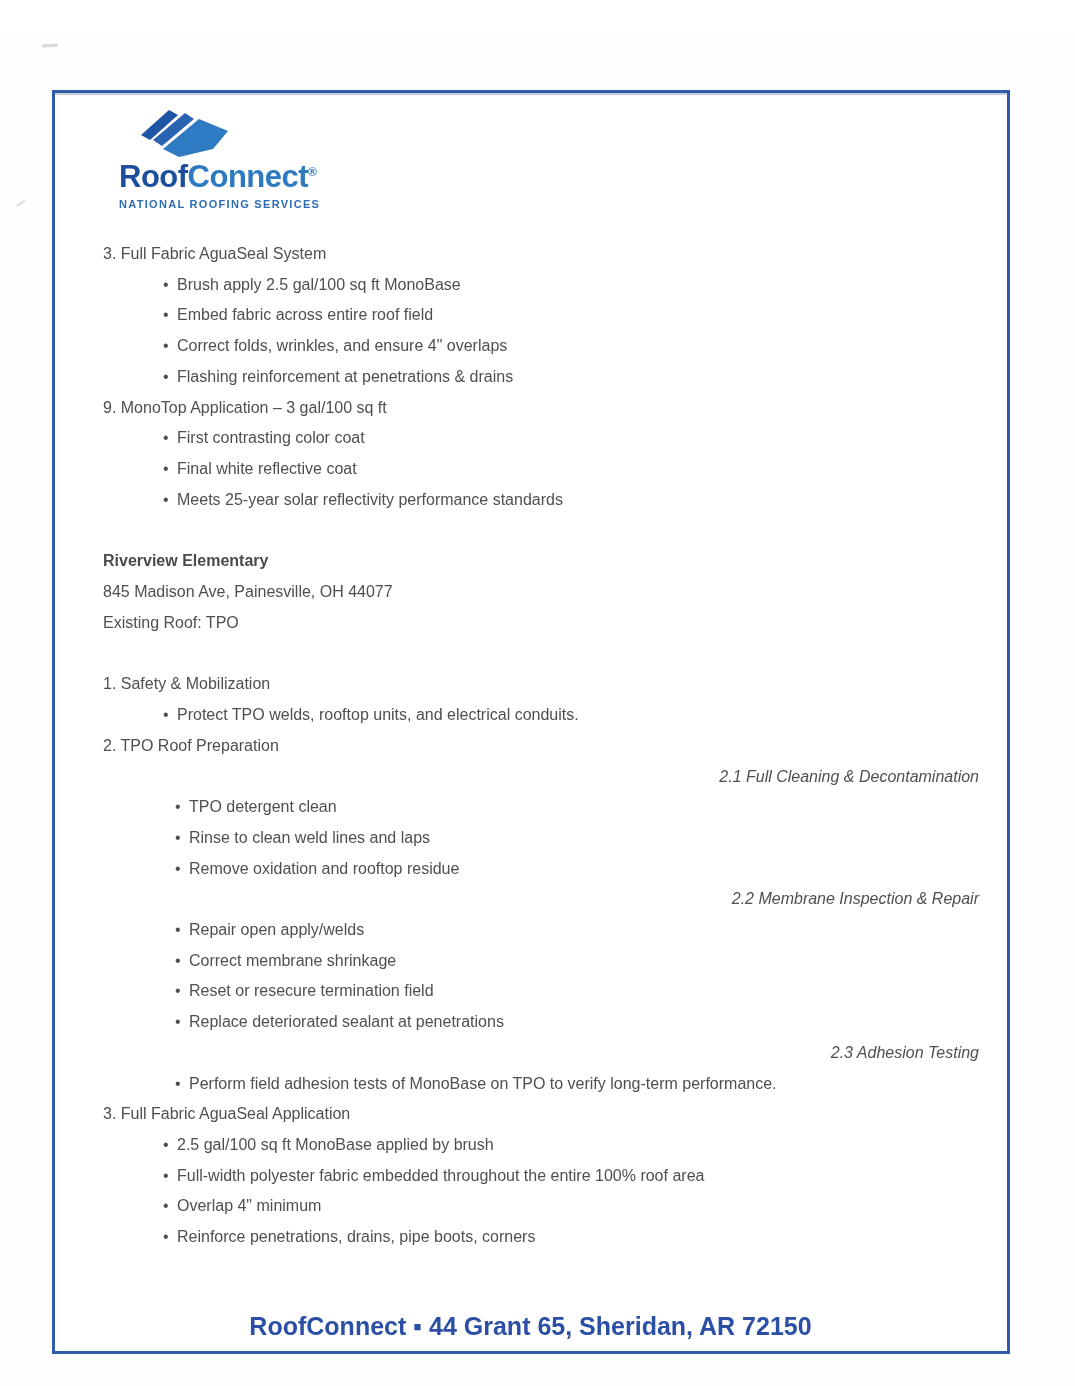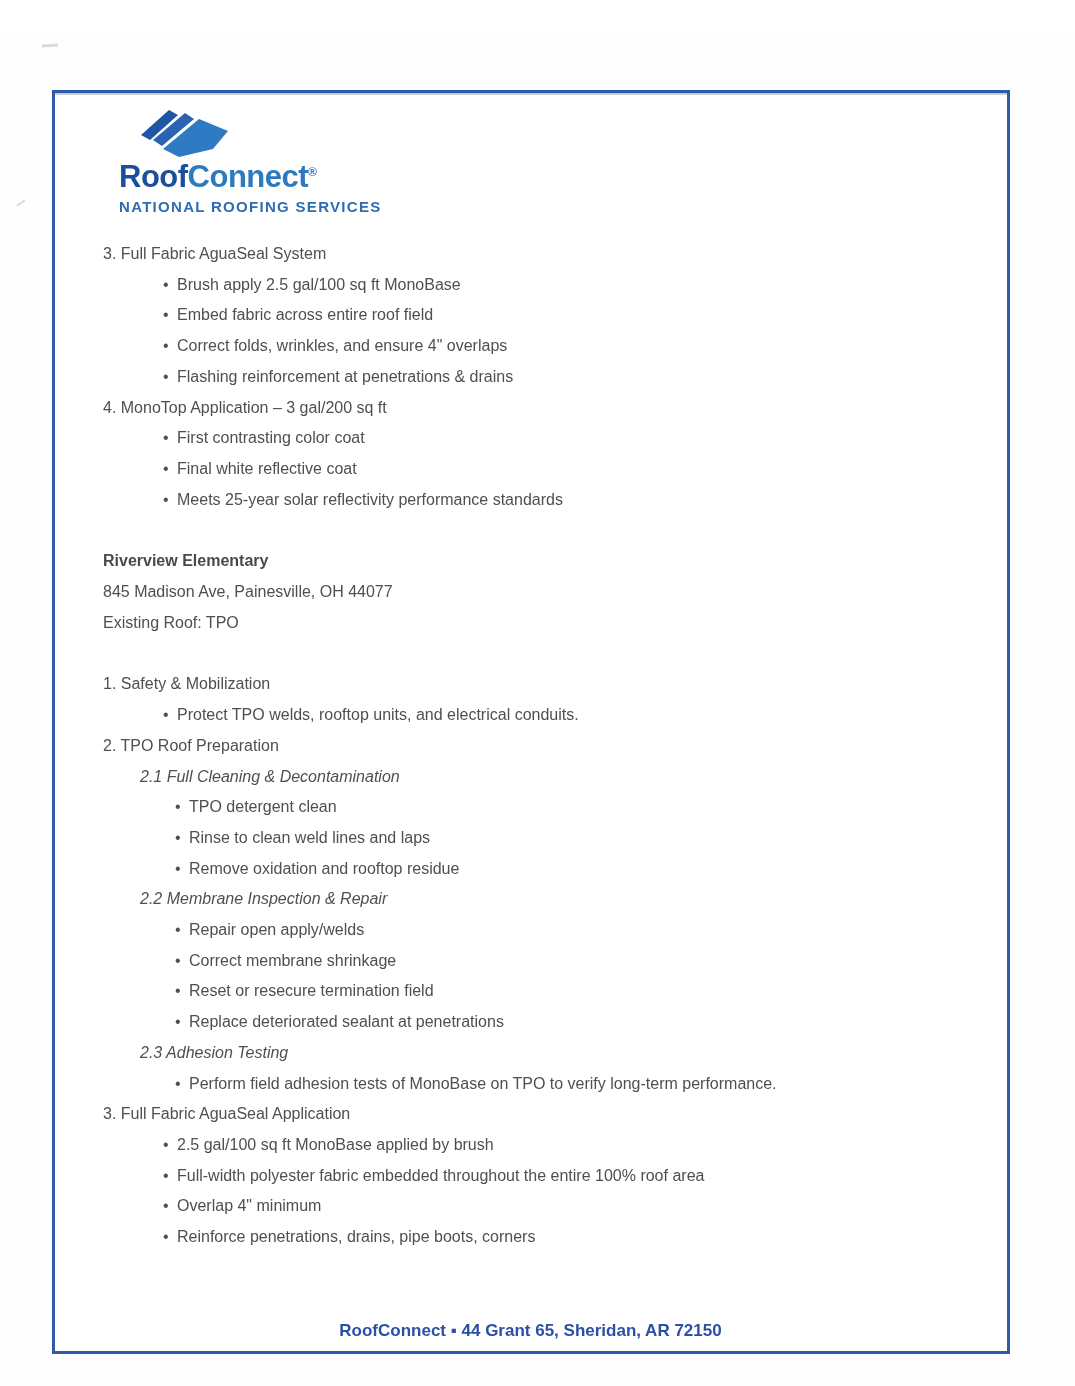--- a/index.html
+++ b/index.html
@@ -26,41 +26,41 @@
     box-shadow:inset 0 2px 0 rgba(40,60,90,.25);
   }
 
   
   .logo{position:absolute;left:64px;top:14px;}
   .logo-icon{display:block;margin-left:16px;}
   .wordmark{font-weight:bold;font-size:31px;letter-spacing:-0.5px;line-height:1;margin-top:2px;}
   .wordmark .w1{color:#1b4f9e;}
   .wordmark .w2{color:#2d7ac1;}
   .wordmark .reg{color:#2d7ac1;font-size:12px;vertical-align:super;letter-spacing:0;}
-  .tagline{color:#2e6cb3;font-weight:bold;font-size:15px;letter-spacing:1.3px;margin-top:6px;white-space:nowrap;}
+  .tagline{color:#2e6cb3;font-weight:bold;font-size:11px;letter-spacing:1.3px;margin-top:6px;white-space:nowrap;}
 
   
   .content{
     position:absolute;left:48px;top:146px;right:28px;
     font-size:16px;color:#4f4f4f;
   }
   .line{position:relative;line-height:30.7px;min-height:30.7px;white-space:nowrap;}
   .gap{min-height:31px;}
   .bold{font-weight:bold;color:#4a4a4a;}
-  .sub{font-style:italic;margin-left:37px;}
+  .sub{font-style:italic;margin-left:37px;text-align:right;}
   .b1{padding-left:74px;}
   .b1::before{content:"•";position:absolute;left:60px;color:#4f4f4f;}
   .b2{padding-left:86px;}
   .b2::before{content:"•";position:absolute;left:72px;color:#4f4f4f;}
 
   
   .footer{
     position:absolute;left:0;right:1px;bottom:10px;
     text-align:center;
-    color:#2b4fa5;font-weight:bold;font-size:17px;
+    color:#2b4fa5;font-weight:bold;font-size:25px;
     white-space:nowrap;
   }
 </style>
 </head>
 <body>
 
 <div class="canvas">
   <div class="artifact a1"></div>
   <div class="artifact a2"></div>
   <div class="artifact a3"></div>
@@ -76,21 +76,21 @@
       <div class="wordmark"><span class="w1">Roof</span><span class="w2">Connect</span><span class="reg">®</span></div>
       <div class="tagline">NATIONAL ROOFING SERVICES</div>
     </div>
 
     <div class="content">
         <div class="line num">3. Full Fabric AguaSeal System</div>
         <div class="line b1">Brush apply 2.5 gal/100 sq ft MonoBase</div>
         <div class="line b1">Embed fabric across entire roof field</div>
         <div class="line b1">Correct folds, wrinkles, and ensure 4" overlaps</div>
         <div class="line b1">Flashing reinforcement at penetrations &amp; drains</div>
-        <div class="line num">4. MonoTop Application – 3 gal/200 sq ft</div>
+        <div class="line num">9. MonoTop Application – 3 gal/100 sq ft</div>
         <div class="line b1">First contrasting color coat</div>
         <div class="line b1">Final white reflective coat</div>
         <div class="line b1">Meets 25-year solar reflectivity performance standards</div>
         <div class="line gap"></div>
         <div class="line bold">Riverview Elementary</div>
         <div class="line plain">845 Madison Ave, Painesville, OH 44077</div>
         <div class="line plain">Existing Roof: TPO</div>
         <div class="line gap"></div>
         <div class="line num">1. Safety &amp; Mobilization</div>
         <div class="line b1">Protect TPO welds, rooftop units, and electrical conduits.</div>

